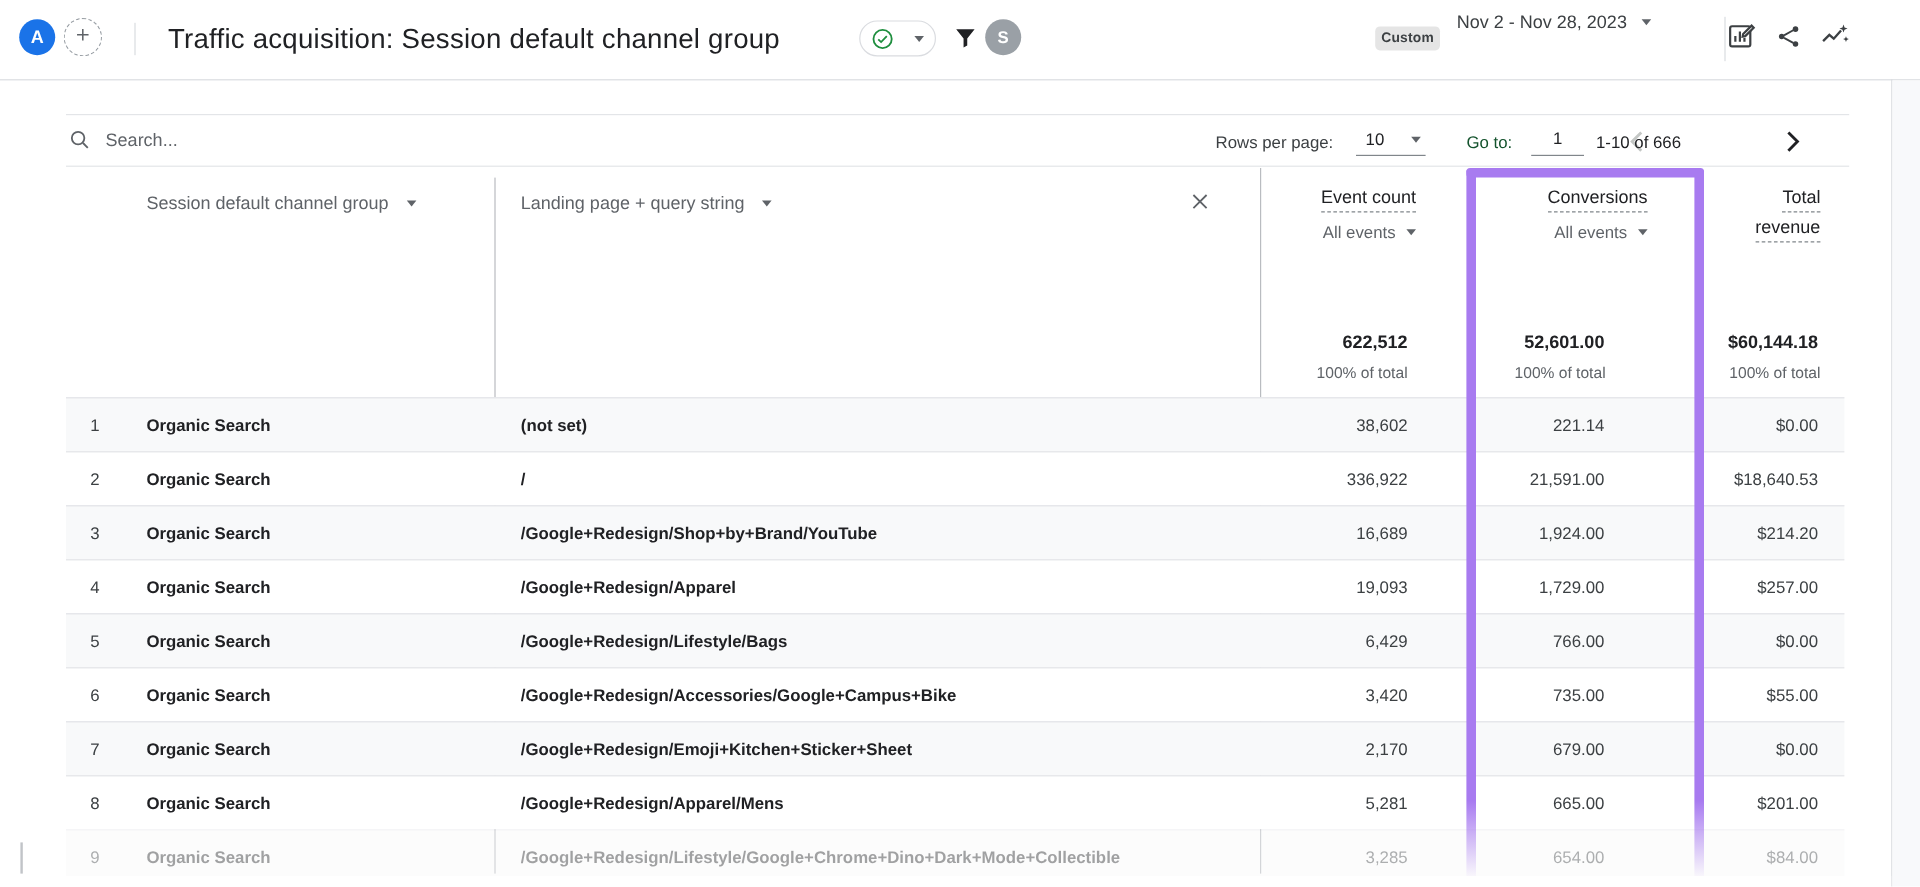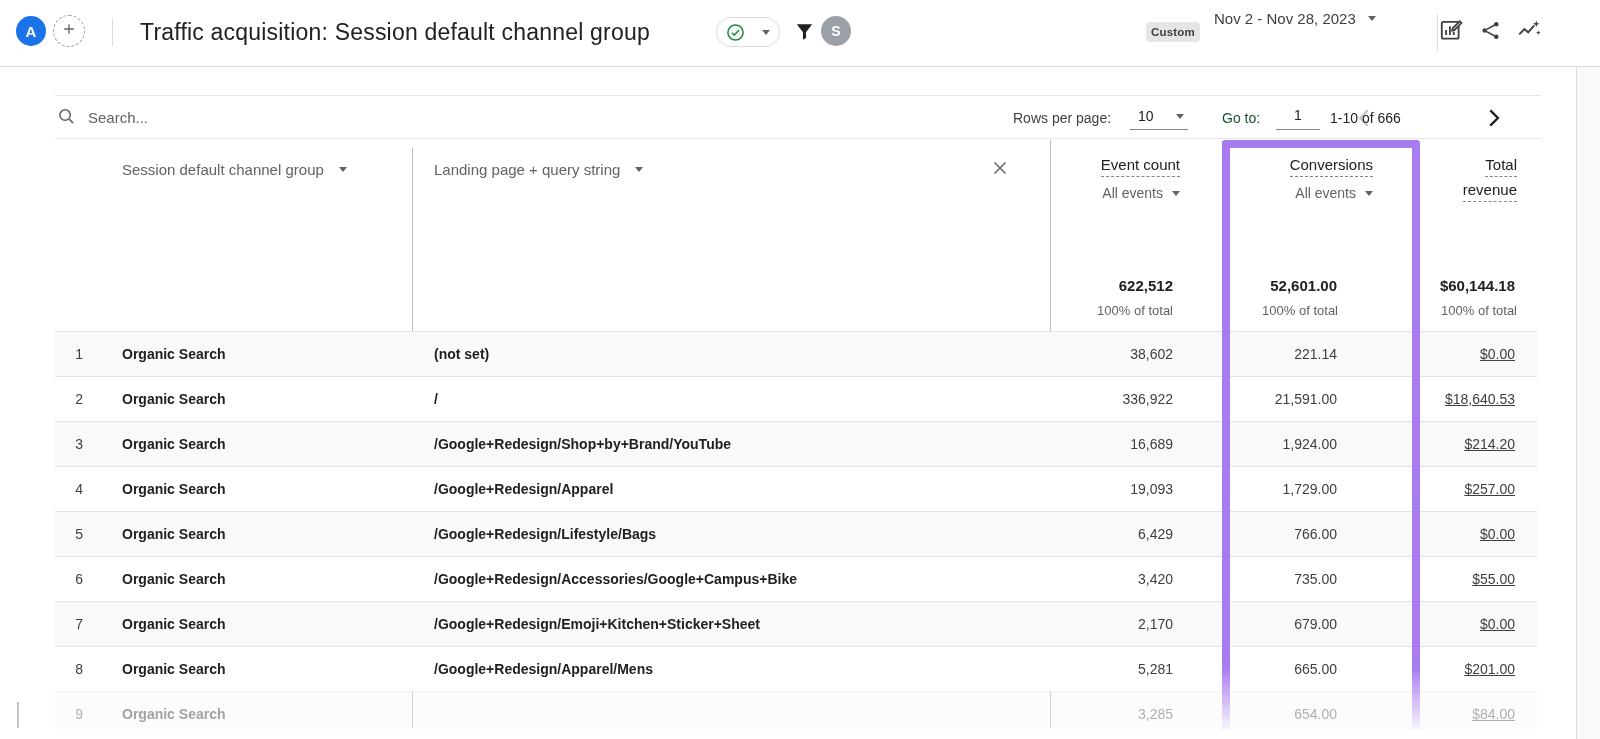--- a/index.html
+++ b/index.html
@@ -70,21 +70,21 @@
 
   
   .trow { position:absolute; left:55px; width:1482px; height:45px; border-top:1px solid #e1e3e6; }
   .trow.odd  { background:#f8f9fa; }
   .trow.even { background:#fff; }
   .trow.faded { opacity:.42; }
   .cell { position:absolute; top:0; line-height:44px; font-size:14px; color:#3c4043; white-space:nowrap; }
   .c-num     { left:0; width:28px; text-align:right; }
   .c-channel { left:67px;  font-weight:700; color:#202124; }
   .c-landing { left:379px; font-weight:700; color:#202124; }
-  .c-ec   { right:364px; } .c-conv { right:200px; } .c-rev { right:22px;text-decoration:underline; }
+  .c-ec   { right:364px; } .c-conv { right:200px; } .c-rev { right:22px; }
 
   
   .hl-top   { left:1222px; top:140px; width:198px; height:8px; background:#a87bf0; border-radius:3px; }
   .hl-left  { left:1222px; top:142px; width:8px; height:597px;
               background:linear-gradient(to bottom,#a87bf0 0,#a87bf0 88%,rgba(168,123,240,0) 99%); }
   .hl-right { left:1412px; top:142px; width:8px; height:597px;
               background:linear-gradient(to bottom,#a87bf0 0,#a87bf0 88%,rgba(168,123,240,0) 99%); }
 
   .bottom-white { left:0; top:730px; width:1576px; height:9px; background:#fff; }
   .bl-tick { left:17px; top:702px; width:2px; height:26px; background:#c1c4c8; }
@@ -285,20 +285,21 @@
         <span class="cell c-num">8</span>
         <span class="cell c-channel">Organic Search</span>
         <span class="cell c-landing">/Google+Redesign/Apparel/Mens</span>
         <span class="cell c-ec">5,281</span>
         <span class="cell c-conv">665.00</span>
         <span class="cell c-rev">$201.00</span>
       </div>
       <div class="trow odd faded" style="top: 691px;">
         <span class="cell c-num">9</span>
         <span class="cell c-channel">Organic Search</span>
+        <span class="cell c-landing">/Google+Redesign/Lifestyle/Google+Chrome+Dino+Dark+Mode+Collectible</span>
         <span class="cell c-ec">3,285</span>
         <span class="cell c-conv">654.00</span>
         <span class="cell c-rev">$84.00</span>
       </div>
     </div>
 
   <div class="abs hl-top"></div>
   <div class="abs hl-left"></div>
   <div class="abs hl-right"></div>
 

